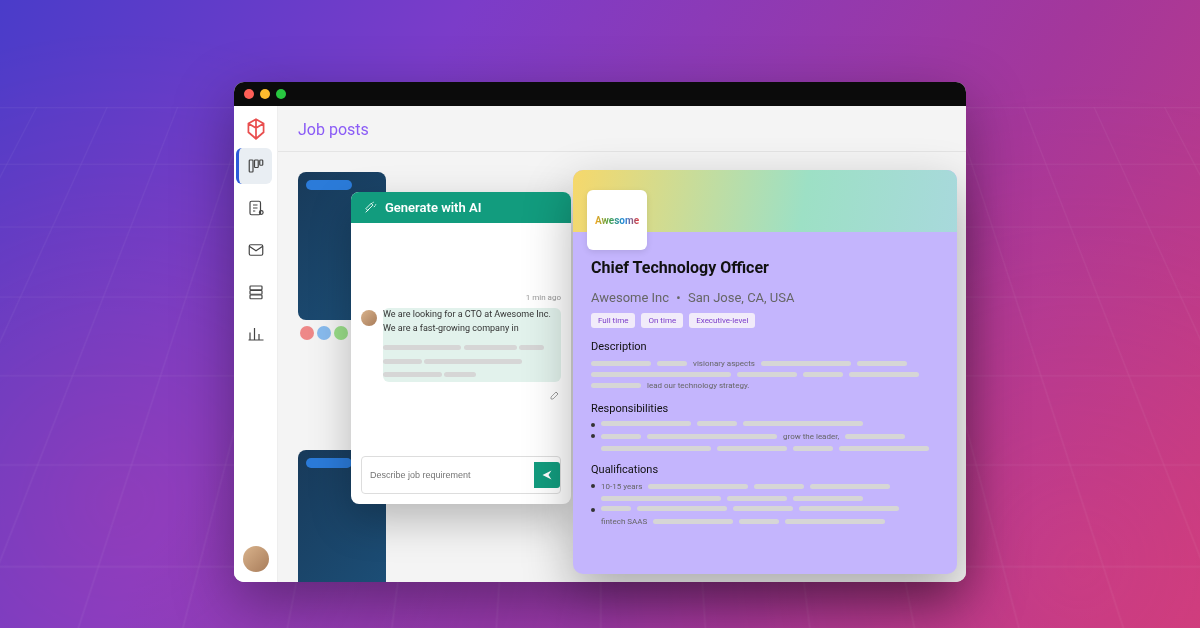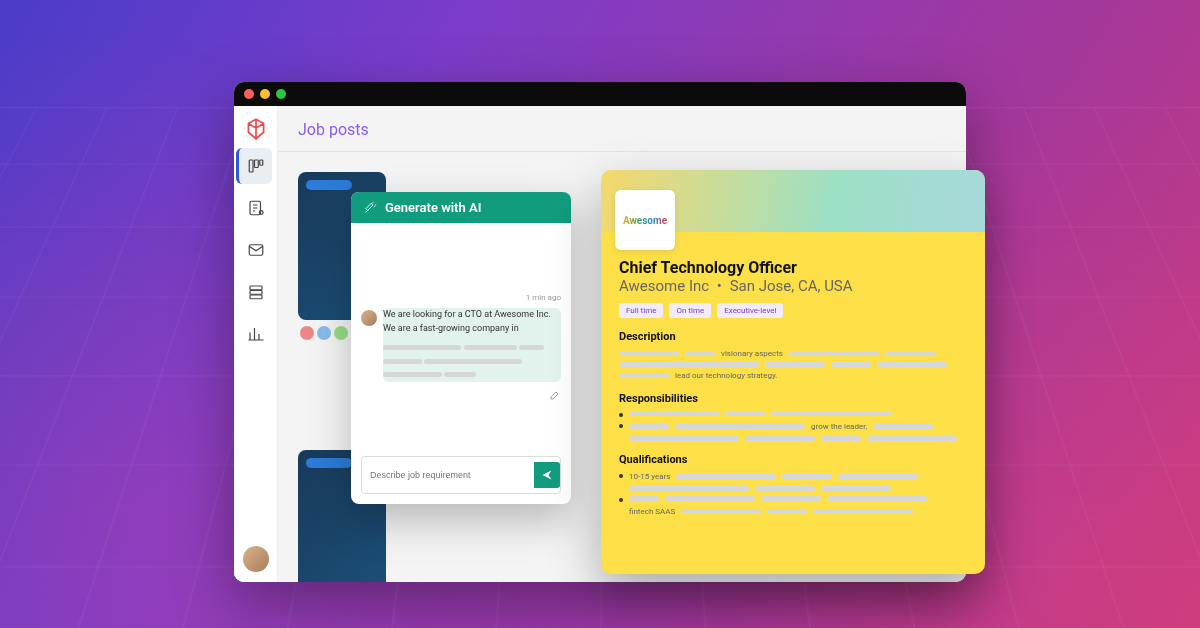--- a/index.html
+++ b/index.html
@@ -74,37 +74,37 @@
 .bubble { background: #e2f2ec; border-radius: 6px; font-size: 9px; line-height: 1.5; color: #333; flex: 1; }
 .edit-icon { width: 12px; height: 12px; align-self: flex-end; margin-top: 4px; }
 .edit-icon svg { width: 100%; height: 100%; stroke: #888; fill: none; stroke-width: 1.5; }
 .skel-lines { margin-top: 6px; }
 .ai-input { display: flex; align-items: center; border: 1px solid #ddd; border-radius: 4px; margin: 0 10px 10px; height: 38px; }
 .ai-input-field { flex: 1; border: none; outline: none; padding: 0 8px; font-size: 9px; color: #888; background: transparent; }
 .send-btn { width: 26px; height: 26px; background: #129c7e; display: flex; align-items: center; justify-content: center; border-radius: 0 3px 3px 0; }
 .send-btn svg { width: 12px; height: 12px; fill: #fff; }
 
 .job-panel {
-  position: absolute; left: 601px; top: 170px;
+  position: absolute; left: 573px; top: 170px;
   width: 384px; height: 404px;
-  background: #fde047; border-radius: 10px;
+  background: #c4b5fd; border-radius: 10px;
   box-shadow: 0 20px 50px rgba(0,0,0,.3);
   overflow: hidden;
 }
 .job-grad { height: 62px; background: linear-gradient(100deg, #f6d86b 0%, #9de0c5 60%, #a8d9dc 100%); position: relative; }
 .job-logo { position: absolute; left: 14px; top: 20px; width: 60px; height: 60px; background: #fff; border-radius: 6px; display: flex; align-items: center; justify-content: center; font-size: 10px; font-weight: 700; box-shadow: 0 2px 6px rgba(0,0,0,.1); }
 .job-logo span { background: linear-gradient(90deg,#f9a825,#43a047,#1e88e5,#e53935); -webkit-background-clip: text; color: transparent; }
 .job-content { padding: 26px 18px 14px; }
 .job-title { font-size: 16px; font-weight: 700; color: #111; }
-.job-meta { font-size: 15px; color: #666; margin-top: 0; }
+.job-meta { font-size: 13px; color: #666; margin-top: 13px; }
 .job-meta-sep { margin: 0 4px; }
 .tags { display: flex; gap: 6px; margin-top: 8px; }
 .tag { font-size: 8px; color: #7b3cc9; background: #f1ebfa; padding: 3px 7px; border-radius: 3px; }
 .section { margin-top: 12px; }
-.section-h { font-size: 11px; font-weight: 700; color: #111; margin-bottom: 6px; }
+.section-h { font-size: 11px; font-weight: 400; color: #111; margin-bottom: 6px; }
 .para { display: flex; flex-wrap: wrap; gap: 4px 6px; align-items: center; }
 .sk { height: 5px; background: #d6d6d6; border-radius: 3px; }
 .txt-frag { font-size: 8px; color: #666; white-space: nowrap; }
 .bullet-row { display: flex; gap: 6px; align-items: flex-start; margin-bottom: 5px; }
 .bul { width: 4px; height: 4px; background: #333; border-radius: 50%; margin-top: 2px; flex-shrink: 0; }
 .bullet-content { flex: 1; display: flex; flex-wrap: wrap; gap: 4px 6px; align-items: center; }
 </style>
 </head>
 <body>
 

